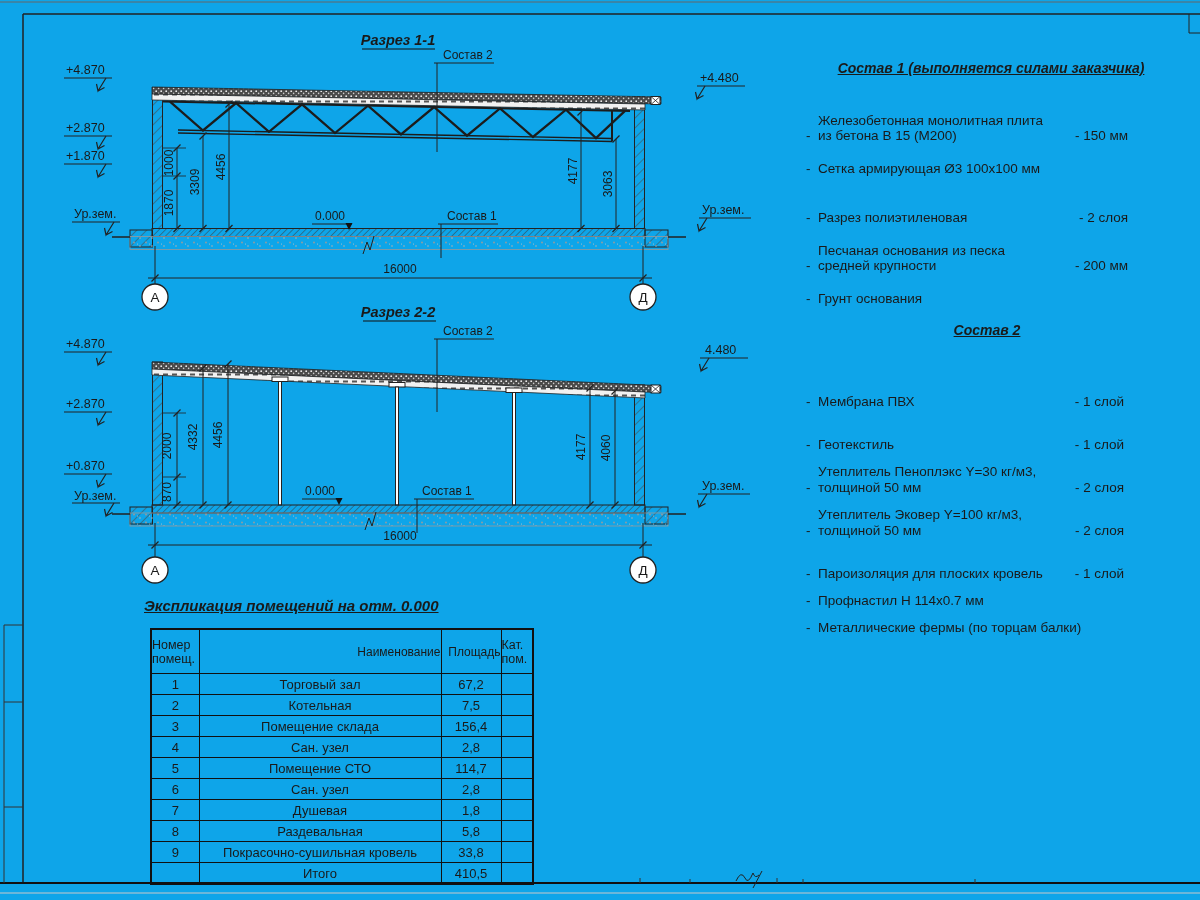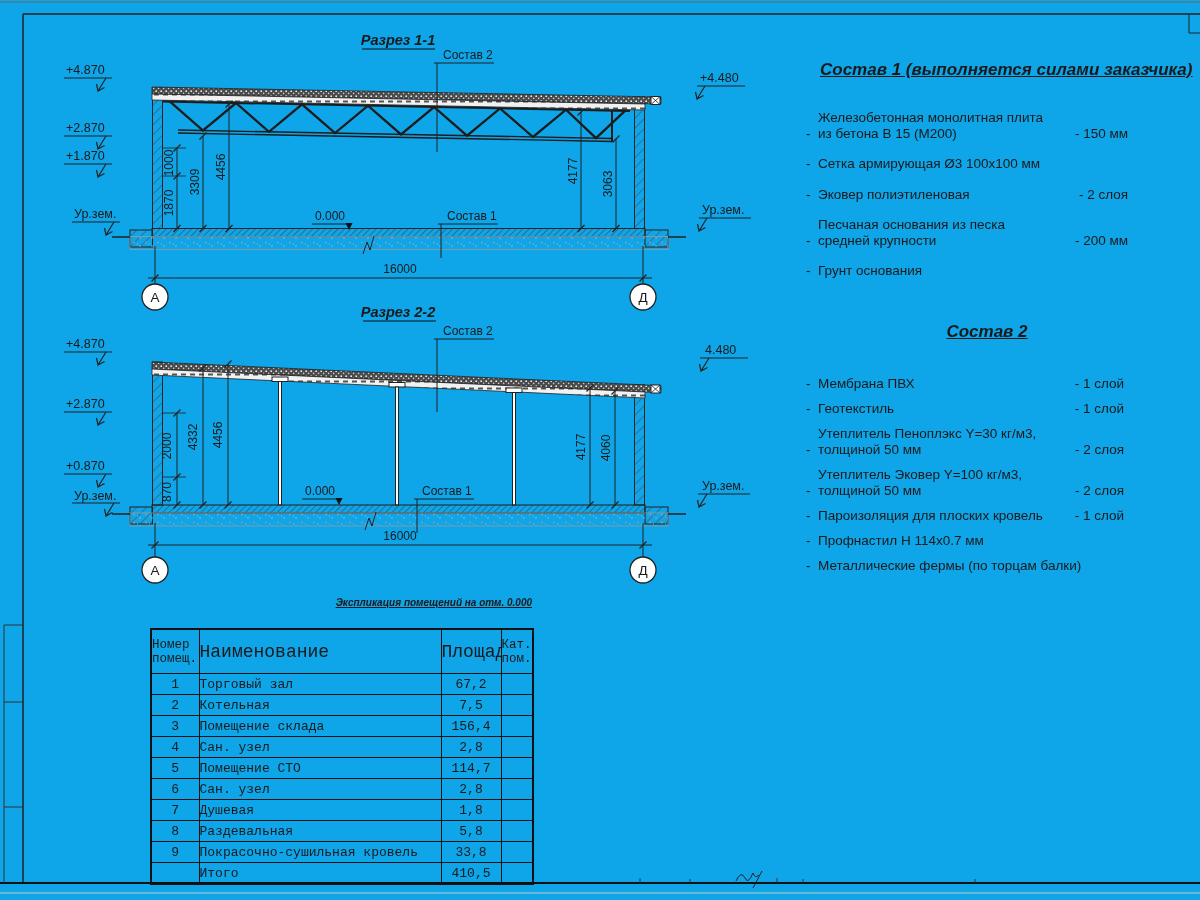--- a/index.html
+++ b/index.html
@@ -6,36 +6,36 @@
   body{width:1200px;height:900px;background:#fdfdfd;font-family:"Liberation Sans",sans-serif;color:#1a1a1a;}
   .sheet{position:relative;width:1200px;height:900px;background:#0ea5e9;overflow:hidden;}
   .abs{position:absolute;}
   .title{font-style:italic;font-weight:bold;text-decoration:underline;white-space:nowrap;}
   svg text{font-family:"Liberation Sans",sans-serif;fill:#1a1a1a;}
   svg .dimtxt{font-size:12px;}
   svg .elevtxt{font-size:12.5px;}
   svg .lbltxt{font-size:12px;}
   svg .axtxt{font-size:13.5px;}
   svg .sectitle{font-size:14.5px;font-style:italic;font-weight:bold;}
-  .blocktitle{font-size:17px;text-align:center;}
+  .blocktitle{font-size:14px;text-align:center;}
   .list{position:absolute;font-size:13.5px;line-height:16px;}
   .item{display:flex;align-items:flex-end;}
   .dash{width:12px;flex:0 0 12px;}
   .txt{flex:1;display:flex;flex-direction:column;}
-  .val{white-space:nowrap;padding-left:6px;}
+  .val{white-space:nowrap;padding-left:6px;margin-top:18px;}
   .s1 .item{margin-bottom:15px;line-height:15.5px;}
   .s2 .item{margin-bottom:9px;}
   table.expl{border-collapse:collapse;table-layout:fixed;font-size:13px;}
   table.expl td{border:1px solid #111;height:20px;padding:0;overflow:hidden;white-space:nowrap;}
   table.expl .hd td{height:43px;}
   table.expl{border:2px solid #111;}
   td.c{text-align:center;}
-  td.l{text-align:left;padding-left:7px;}
+  td.l{text-align:center;padding-left:7px;}
   td.hl{text-align:left;padding-left:3px;font-size:12.5px;line-height:14px;}
-  td.hc{text-align:left;font-size:18px;}
+  td.hc{text-align:right;font-size:12px;}
 </style>
 </head>
 <body>
 
 <div class="sheet">
 
 <svg width="1200" height="900" viewBox="0 0 1200 900">
   <defs>
     <pattern id="hatch" width="7" height="7" patternUnits="userSpaceOnUse" patternTransform="rotate(45)">
       <line x1="0" y1="0" x2="0" y2="7" stroke="#4a4a4a" stroke-width="1.1"></line>
@@ -289,21 +289,21 @@
     <span class="dash">-</span>
     <span class="txt">
           <span>Сетка армирующая Ø3 100х100 мм</span>
           <span></span>
         </span>
     <span class="val"></span>
   </div>
   <div class="item">
     <span class="dash">-</span>
     <span class="txt">
-          <span>Эковер полиэтиленовая</span>
+          <span>Разрез полиэтиленовая</span>
           <span></span>
         </span>
     <span class="val">-  2 слоя</span>
   </div>
   <div class="item">
     <span class="dash">-</span>
     <span class="txt">
           <span>Песчаная основания из песка</span>
           <span>средней крупности</span>
         </span>
@@ -374,23 +374,23 @@
     <span class="dash">-</span>
     <span class="txt">
           <span>Металлические фермы (по торцам балки)</span>
           <span></span>
         </span>
     <span class="val"></span>
   </div>
 </div>
 
 
-<div class="abs title" style="left:150px;top:597px;width:382px;font-size:10px;text-align:right;">Экспликация помещений на отм. 0.000</div>
-
-<table class="expl abs" style="left:150px;top:628px;width:382px;font-family:Liberation Mono, monospace;">
+<div class="abs title" style="left:144px;top:597px;width:382px;font-size:15px;text-align:left;">Экспликация помещений на отм. 0.000</div>
+
+<table class="expl abs" style="left:150px;top:628px;width:382px;">
   <colgroup>
         <col style="width:48px">
         <col style="width:242px">
         <col style="width:60px">
         <col style="width:32px">
       </colgroup>
   <tbody>
         <tr class="hd">
     <td class="hl"><span>Номер</span><br><span>помещ.</span></td>
     <td class="hc">Наименование</td>

